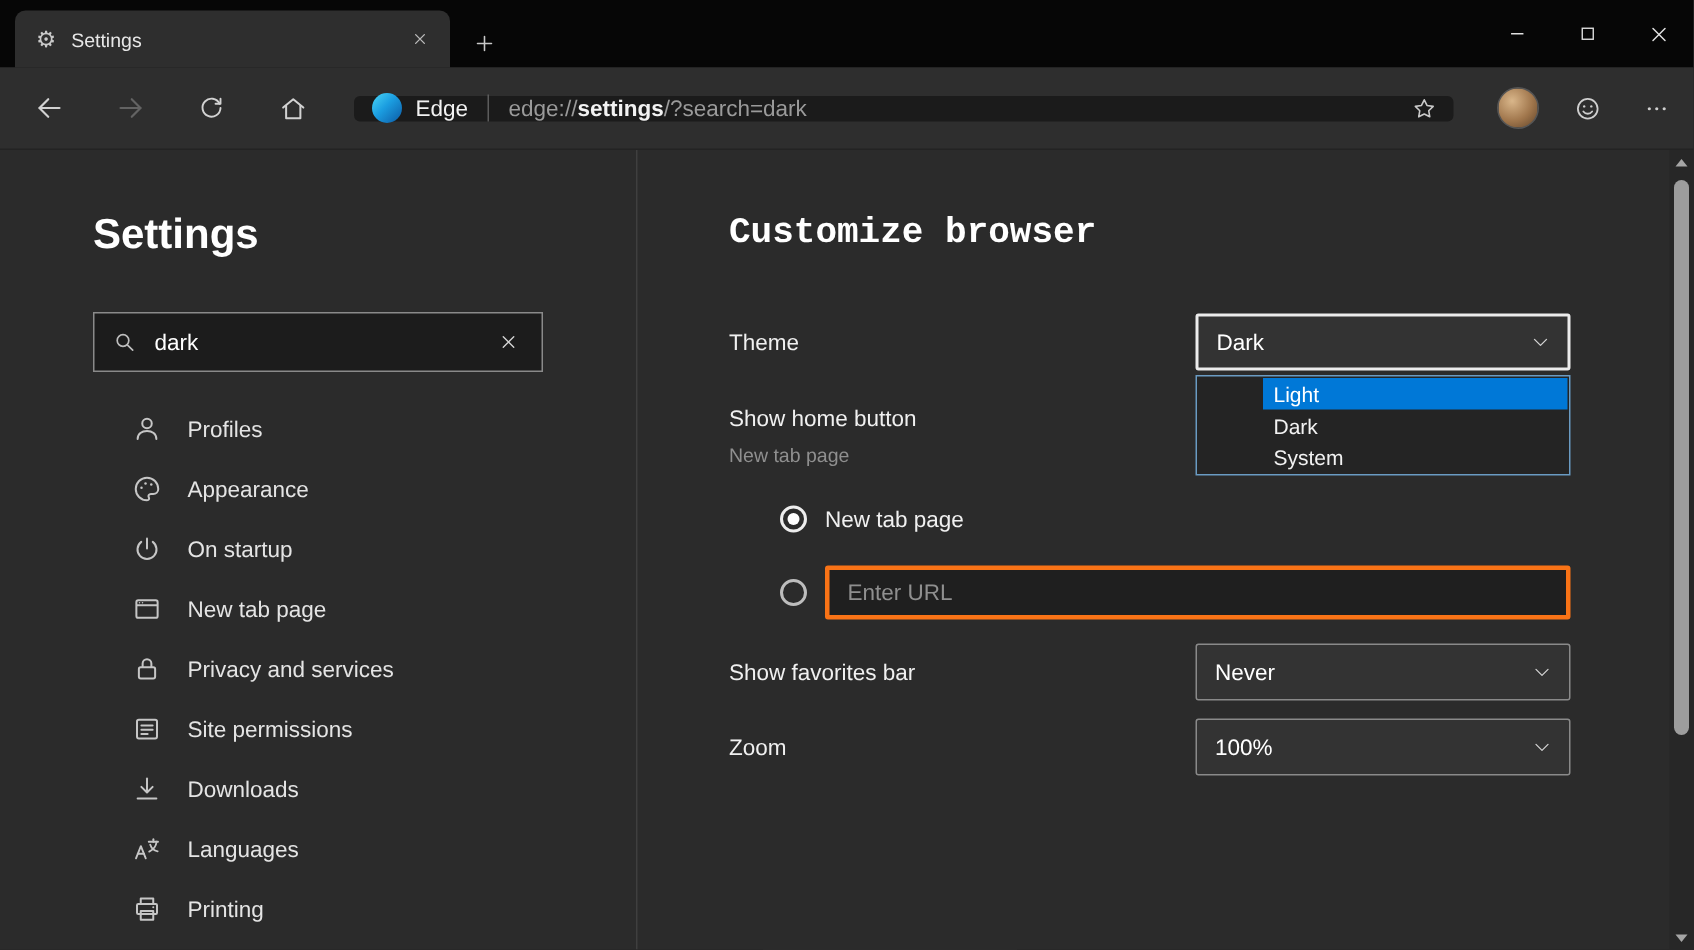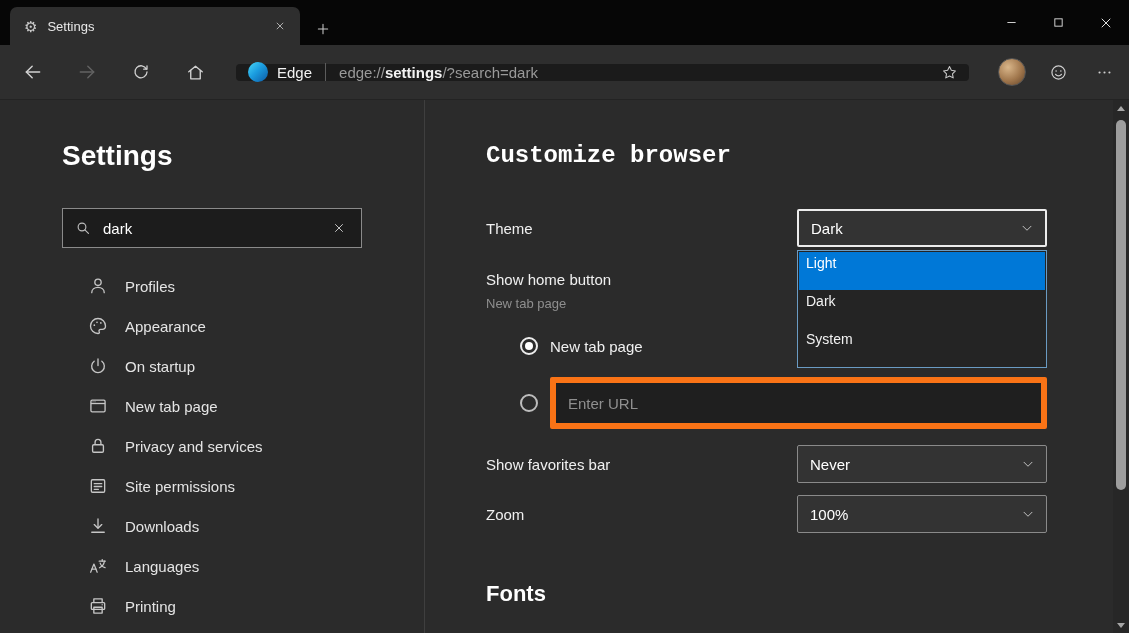--- a/index.html
+++ b/index.html
@@ -64,35 +64,35 @@
   .row-theme { margin-top:40px; }
   .row-label { font-size:15px; color:#f0f0f0; }
   .select { width:250px; height:38px; background:#333333; border:1px solid #8a8a8a; border-radius:2px;
             color:#fff; font-size:15px; display:flex; align-items:center; justify-content:space-between;
             padding:0 12px; }
   .select .chev { color:#cfcfcf; }
   .select.focused { border:2px solid #ececec; }
   .select-wrap { position:relative; width:250px; }
   .dropdown { position:absolute; top:calc(100% + 3px); left:0; width:250px; background:#242424;
               border:1px solid #6a9bc3; z-index:20; padding:1px 1px; }
-  .dd-item { height:38px; line-height:22px; padding:0 7px; font-size:14px; color:#f2f2f2; }
+  .dd-item { height:21px; line-height:22px; padding:0 7px; font-size:14px; color:#f2f2f2;margin-left:43px; }
   .dd-item.highlighted { background:#0078d7; color:#fff; }
 
   .home-block { margin-top:24px; }
   .sub-label { margin-top:8px; font-size:13px; color:#8f8f8f; }
 
   .radio-row { display:flex; align-items:center; margin-left:34px; }
   .radio-row.first { margin-top:26px; }
   .radio-row.second { margin-top:22px; }
   .radio { width:18px; height:18px; border-radius:50%; border:2px solid #ededed; position:relative; flex:0 0 18px; }
   .radio.checked::after { content:""; position:absolute; left:3px; top:3px; width:8px; height:8px;
                           border-radius:50%; background:#fff; }
   .radio.unchecked { border-color:#bdbdbd; }
   .radio-label { margin-left:12px; font-size:15px; color:#f0f0f0; }
-  .url-input { margin-left:12px; flex:1; height:52px; background:#1f1f1f; border:6px solid #f97316;
+  .url-input { margin-left:12px; flex:1; height:36px; background:#1f1f1f; border:3px solid #f97316;
                border-radius:2px; color:#e6e6e6; font-size:15px; padding:0 12px; font-family:inherit; outline:0; }
   .url-input::placeholder { color:#8f8f8f; }
 
   .row-fav { margin-top:16px;gap:12px; }
   .row-zoom { margin-top:12px; }
   .fonts-title { margin-top:48px; font-size:22px; font-weight:700; color:#fff; }
 
   
   .scrollbar { position:absolute; right:0; top:0; bottom:0; width:16px; background:#272727; }
   .sb-btn { position:absolute; left:0; width:16px; height:16px; display:flex; align-items:center; justify-content:center; }
@@ -369,21 +369,20 @@
         <div class="select">
           <span>100%</span>
           <span class="chev">
             <svg width="12" height="12" viewBox="0 0 24 24" fill="none" stroke="currentColor" stroke-width="1.8" stroke-linecap="round" stroke-linejoin="round">
                 <path d="M4 8.5l8 8 8-8"></path>
               </svg>
           </span>
         </div>
       </div>
 
-      <div class="fonts-title">Fonts</div>
     </div>
 
     <div class="scrollbar">
       <span class="sb-btn sb-up">
           <span class="tri-up"></span>
         </span>
       <span class="sb-thumb"></span>
       <span class="sb-btn sb-down">
           <span class="tri-down"></span>
         </span>

